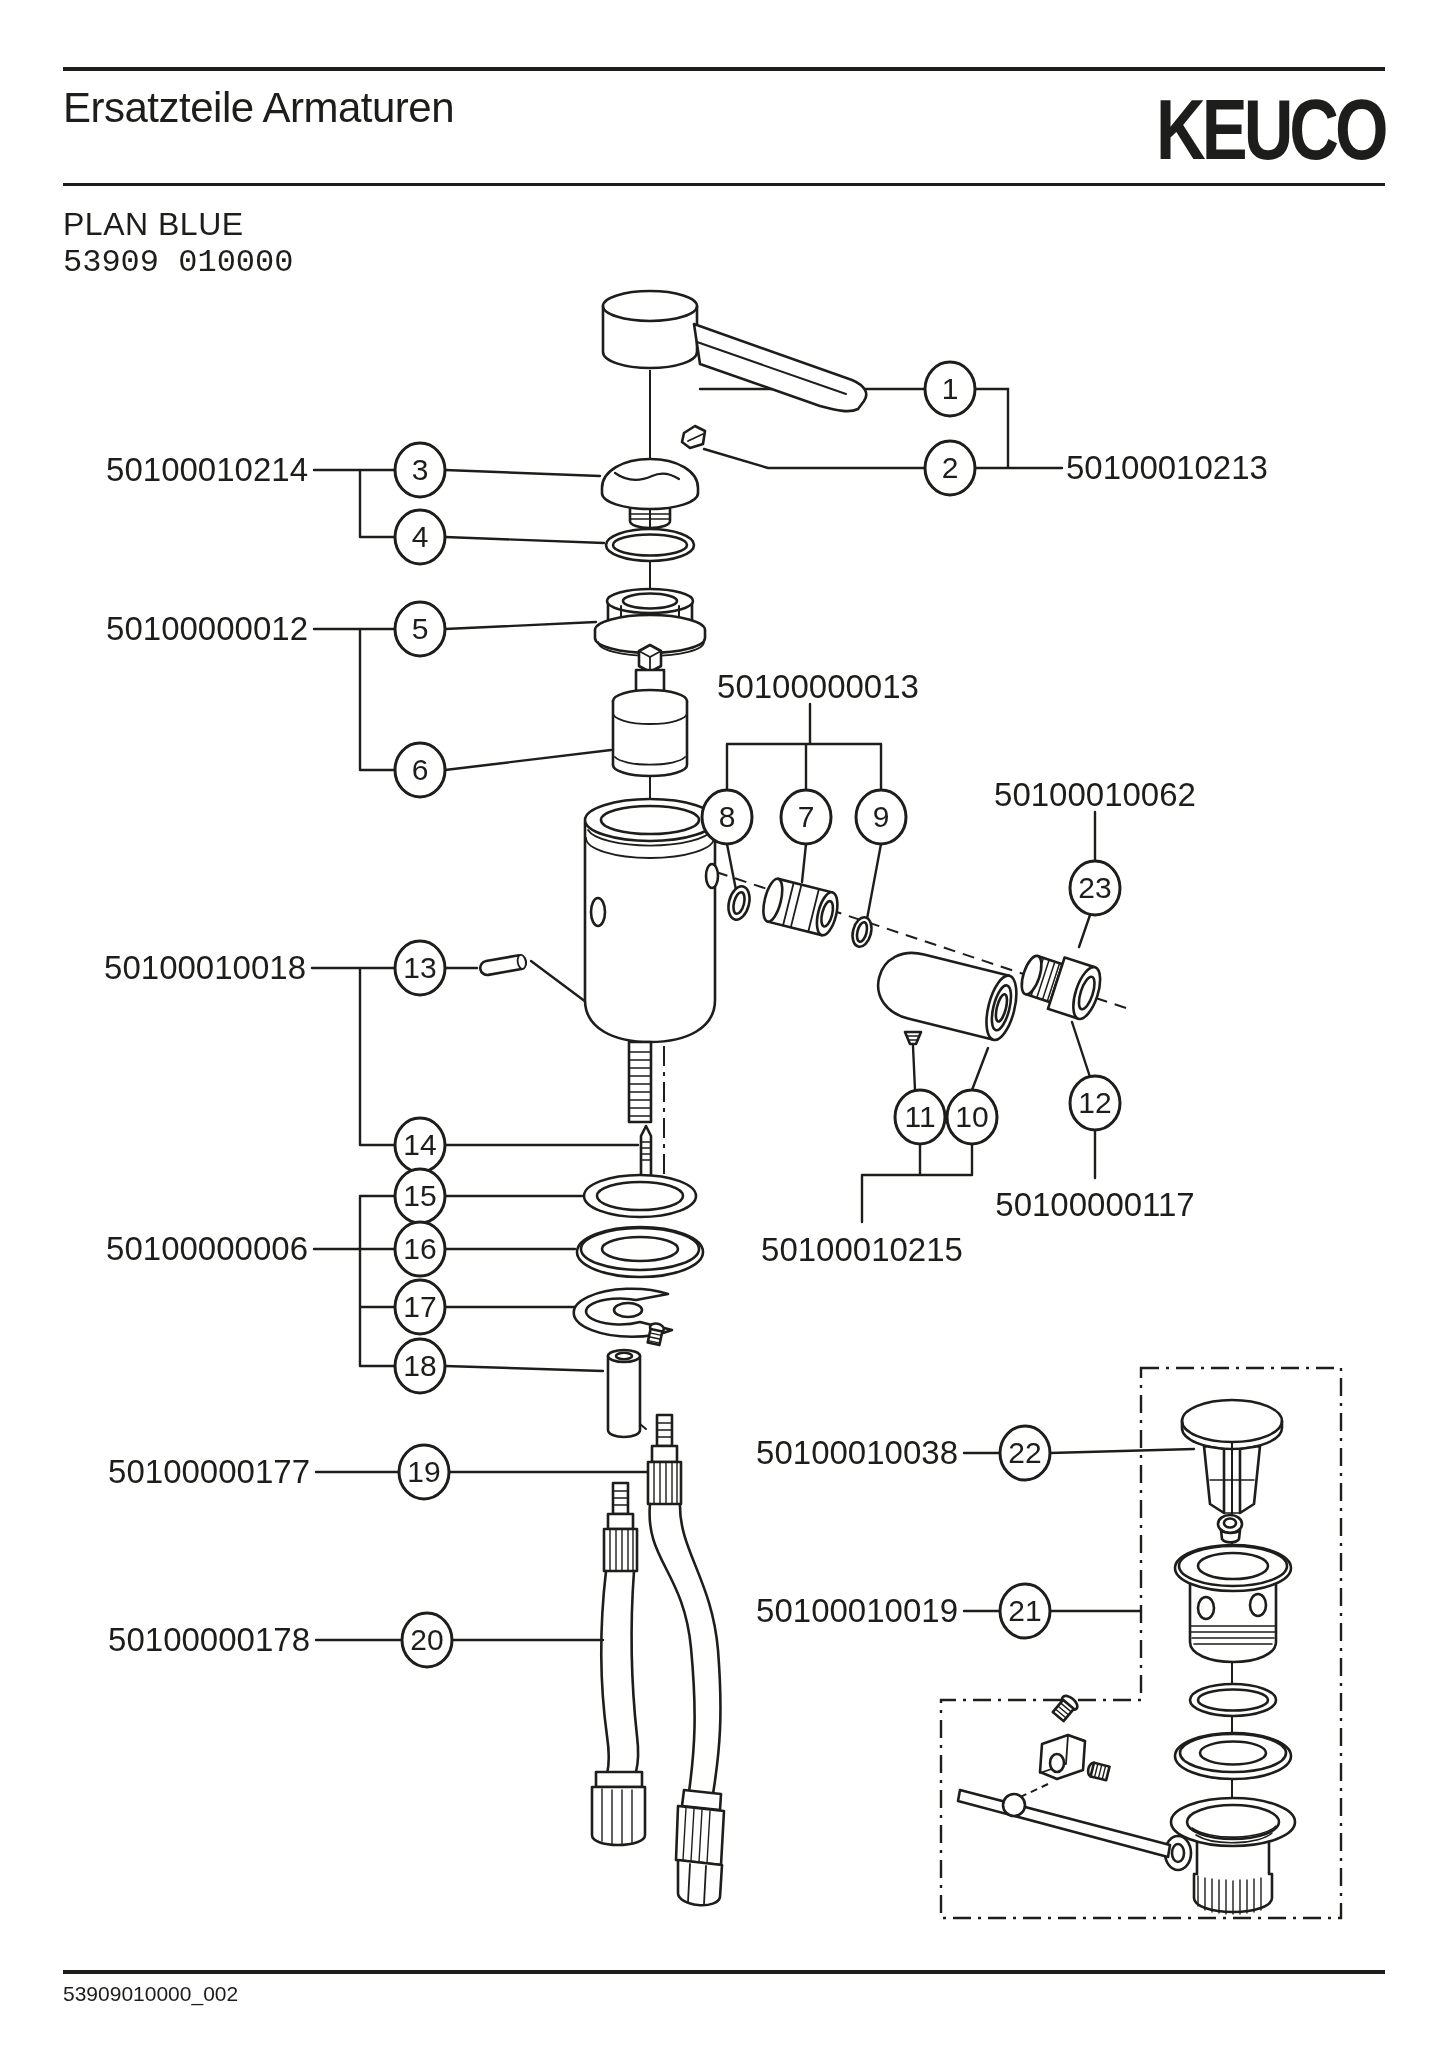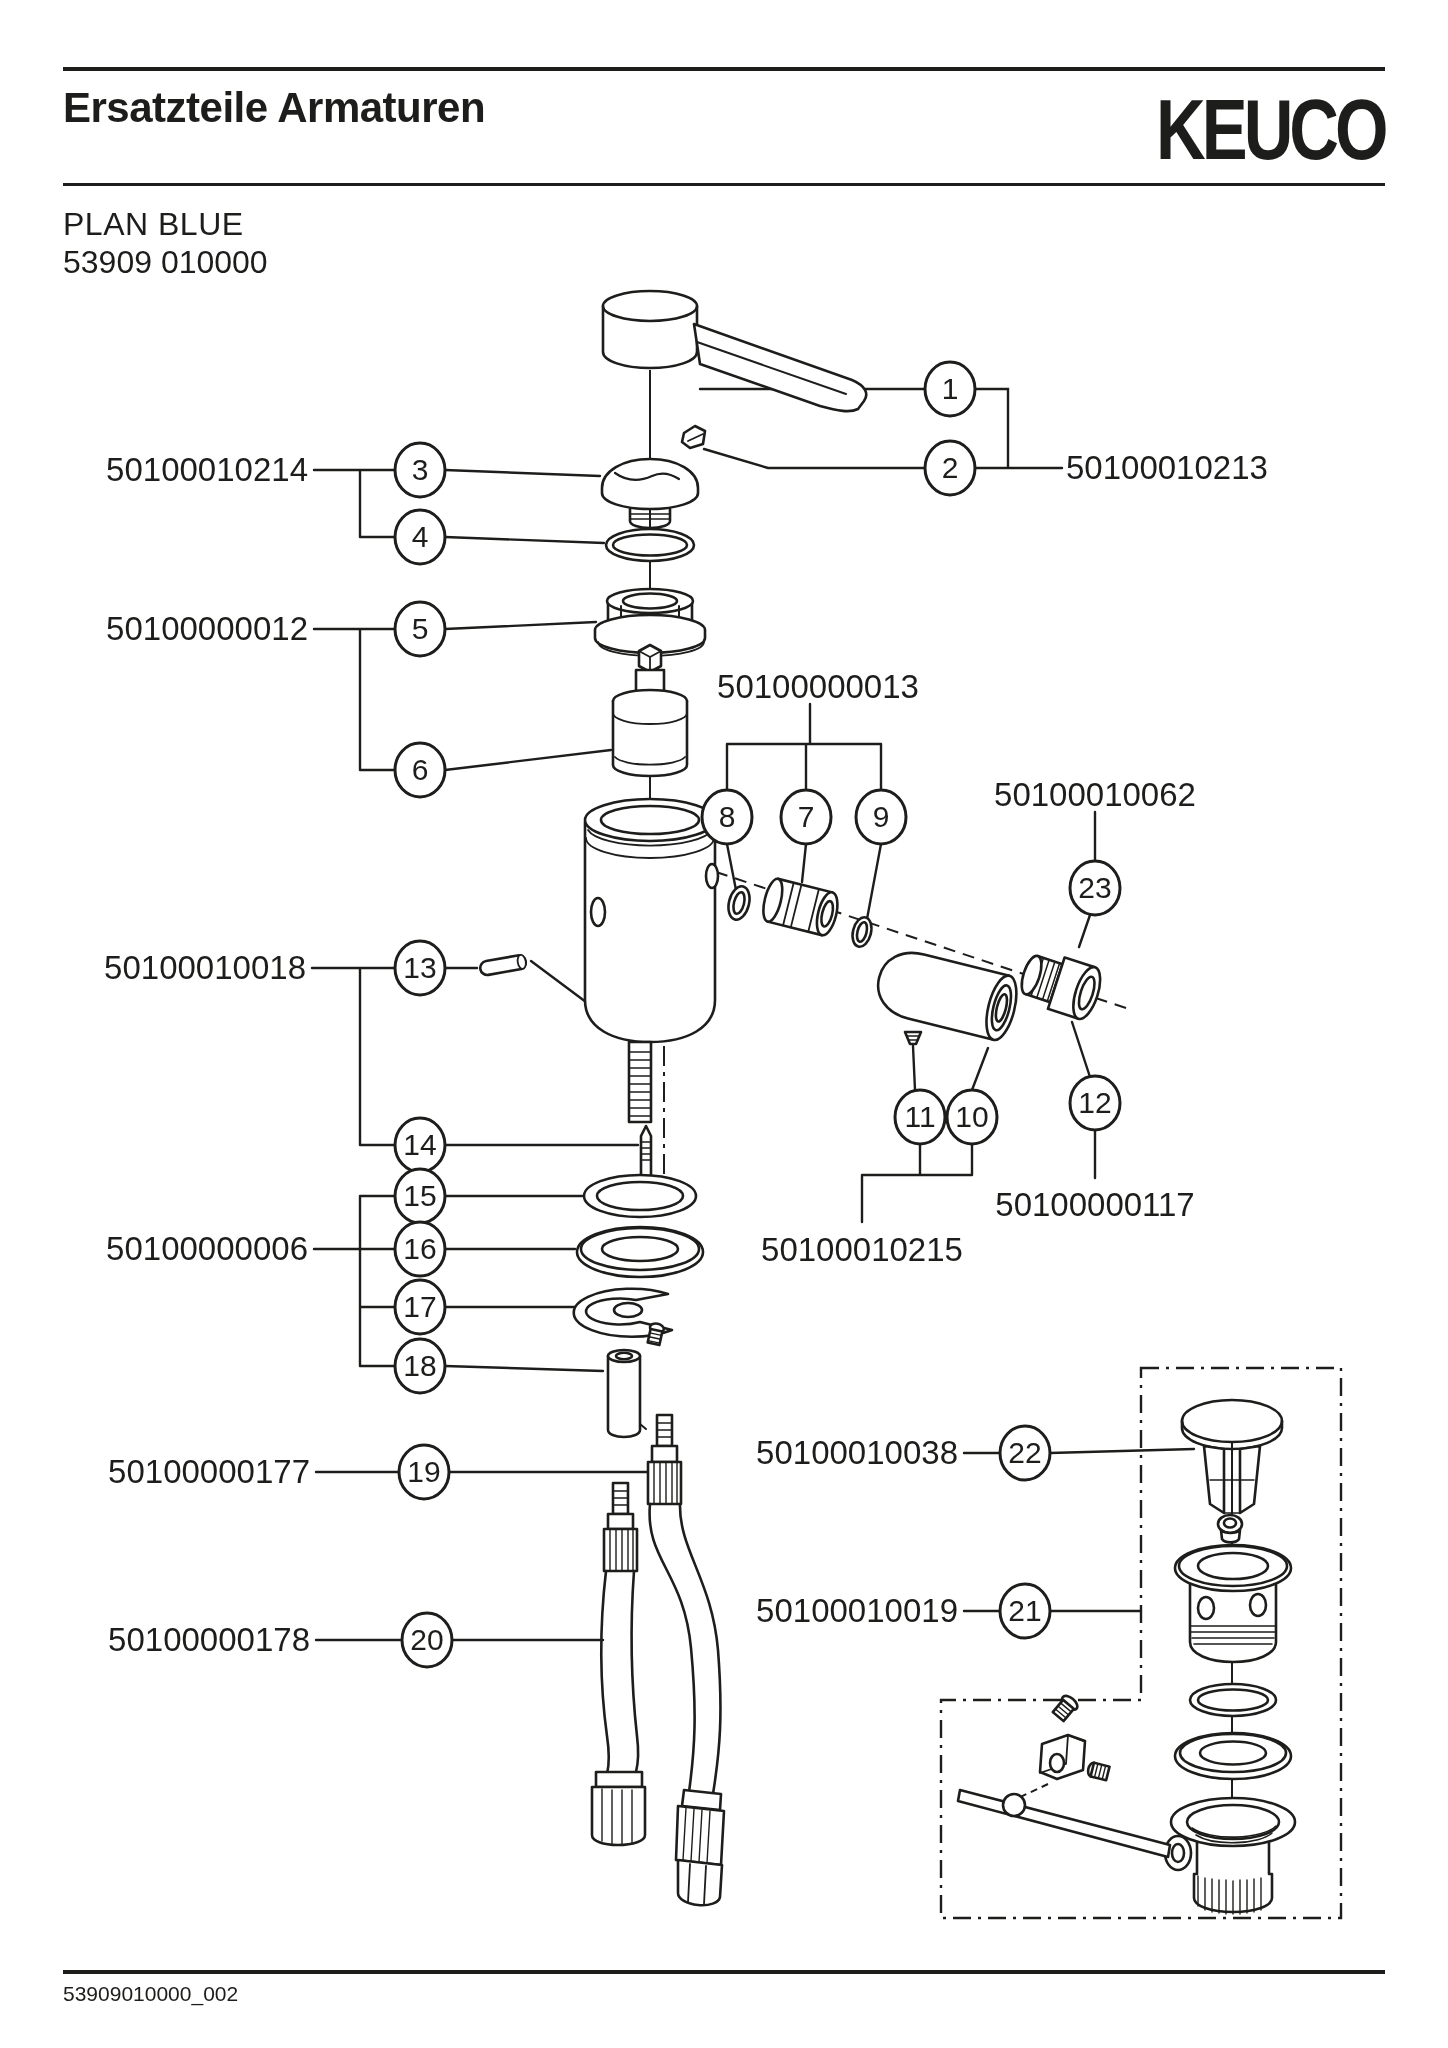--- a/index.html
+++ b/index.html
@@ -5,30 +5,30 @@
   html,body{margin:0;padding:0;background:#e8e8e8;}
   .page{
     position:relative;width:1448px;height:2048px;background:#ffffff;
     font-family:"Liberation Sans",sans-serif;color:#1d1d1b;overflow:hidden;margin:0 auto;
   }
   .rule{position:absolute;left:63px;width:1322px;background:#1d1d1b;}
   .rule-top{top:67px;height:4px;}
   .rule-2{top:183px;height:3px;}
   .rule-footer{top:1970px;height:4px;}
   .page-title{
-    position:absolute;left:63px;top:84px;font-size:42px;font-weight:700;
+    position:absolute;left:63px;top:84px;font-size:42px;font-weight:400;
     letter-spacing:-0.5px;white-space:nowrap;
   }
   .brand{
     position:absolute;right:63px;top:86px;font-size:86px;font-weight:700;
     letter-spacing:-5px;transform:scaleX(0.8);transform-origin:right center;
     white-space:nowrap;line-height:1;
   }
   .product-name{position:absolute;left:63px;top:206px;font-size:32px;font-weight:400;letter-spacing:0.5px;}
-  .article-number{position:absolute;left:63px;top:244px;font-size:32px;}
+  .article-number{position:absolute;left:63px;top:244px;font-size:32px;font-family:Liberation Mono, monospace;}
   .doc-code{position:absolute;left:63px;top:1982px;font-size:21px;}
   svg.diagram{position:absolute;left:0;top:0;width:1448px;height:2048px;}
   svg text{fill:#1d1d1b;font-family:"Liberation Sans",sans-serif;}
   .part-num{font-size:33px;}
   .callout-num{font-size:30px;text-anchor:middle;}
 </style>
 </head>
 <body>
 
 <div class="page">

